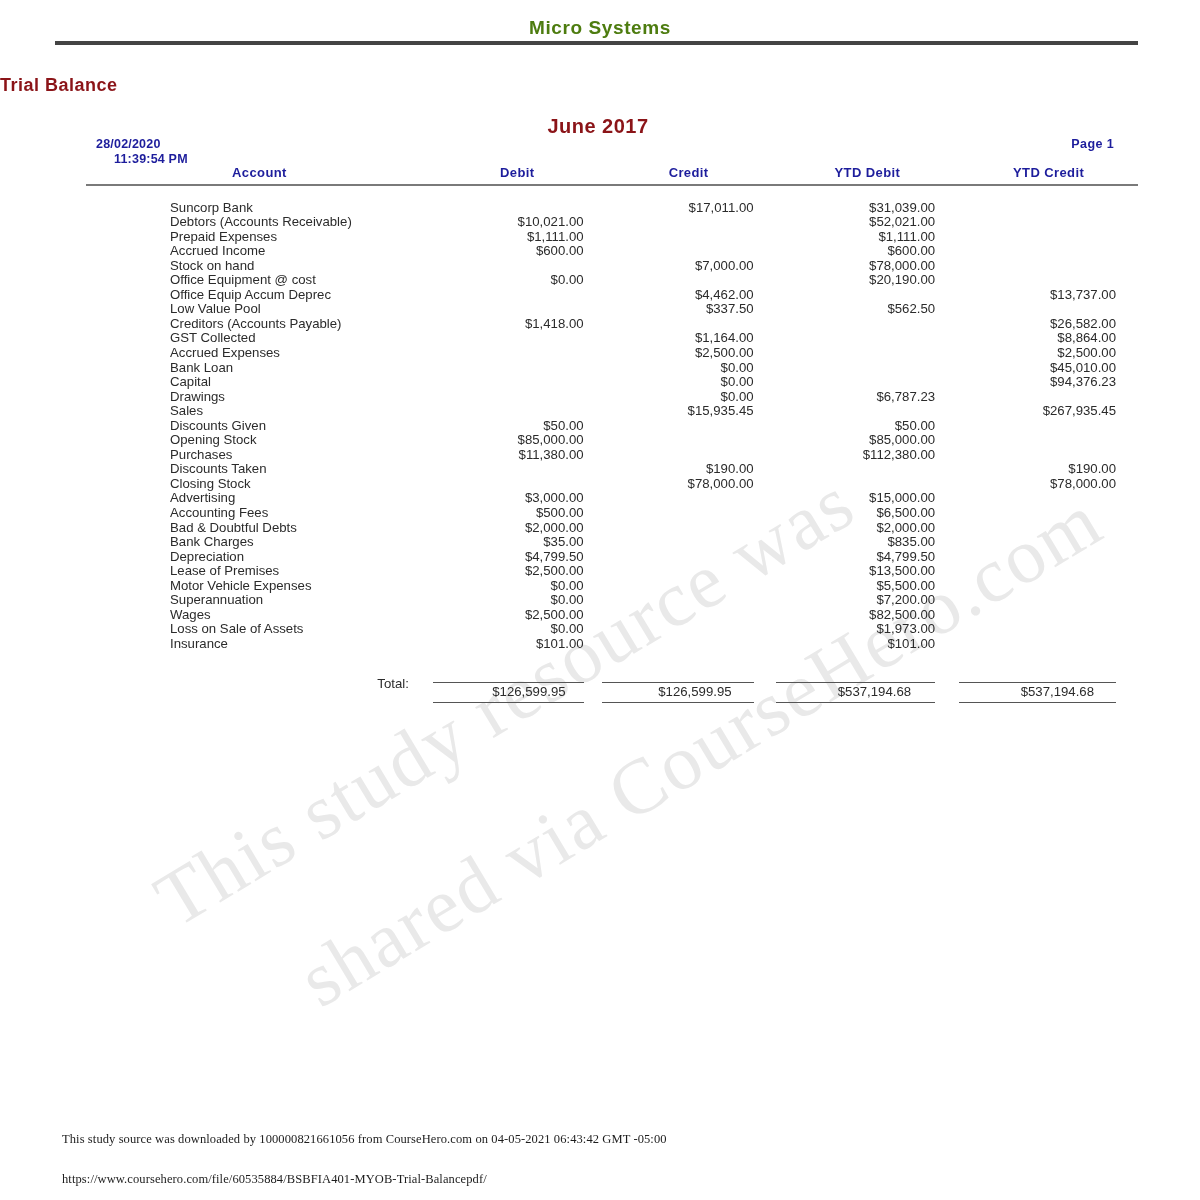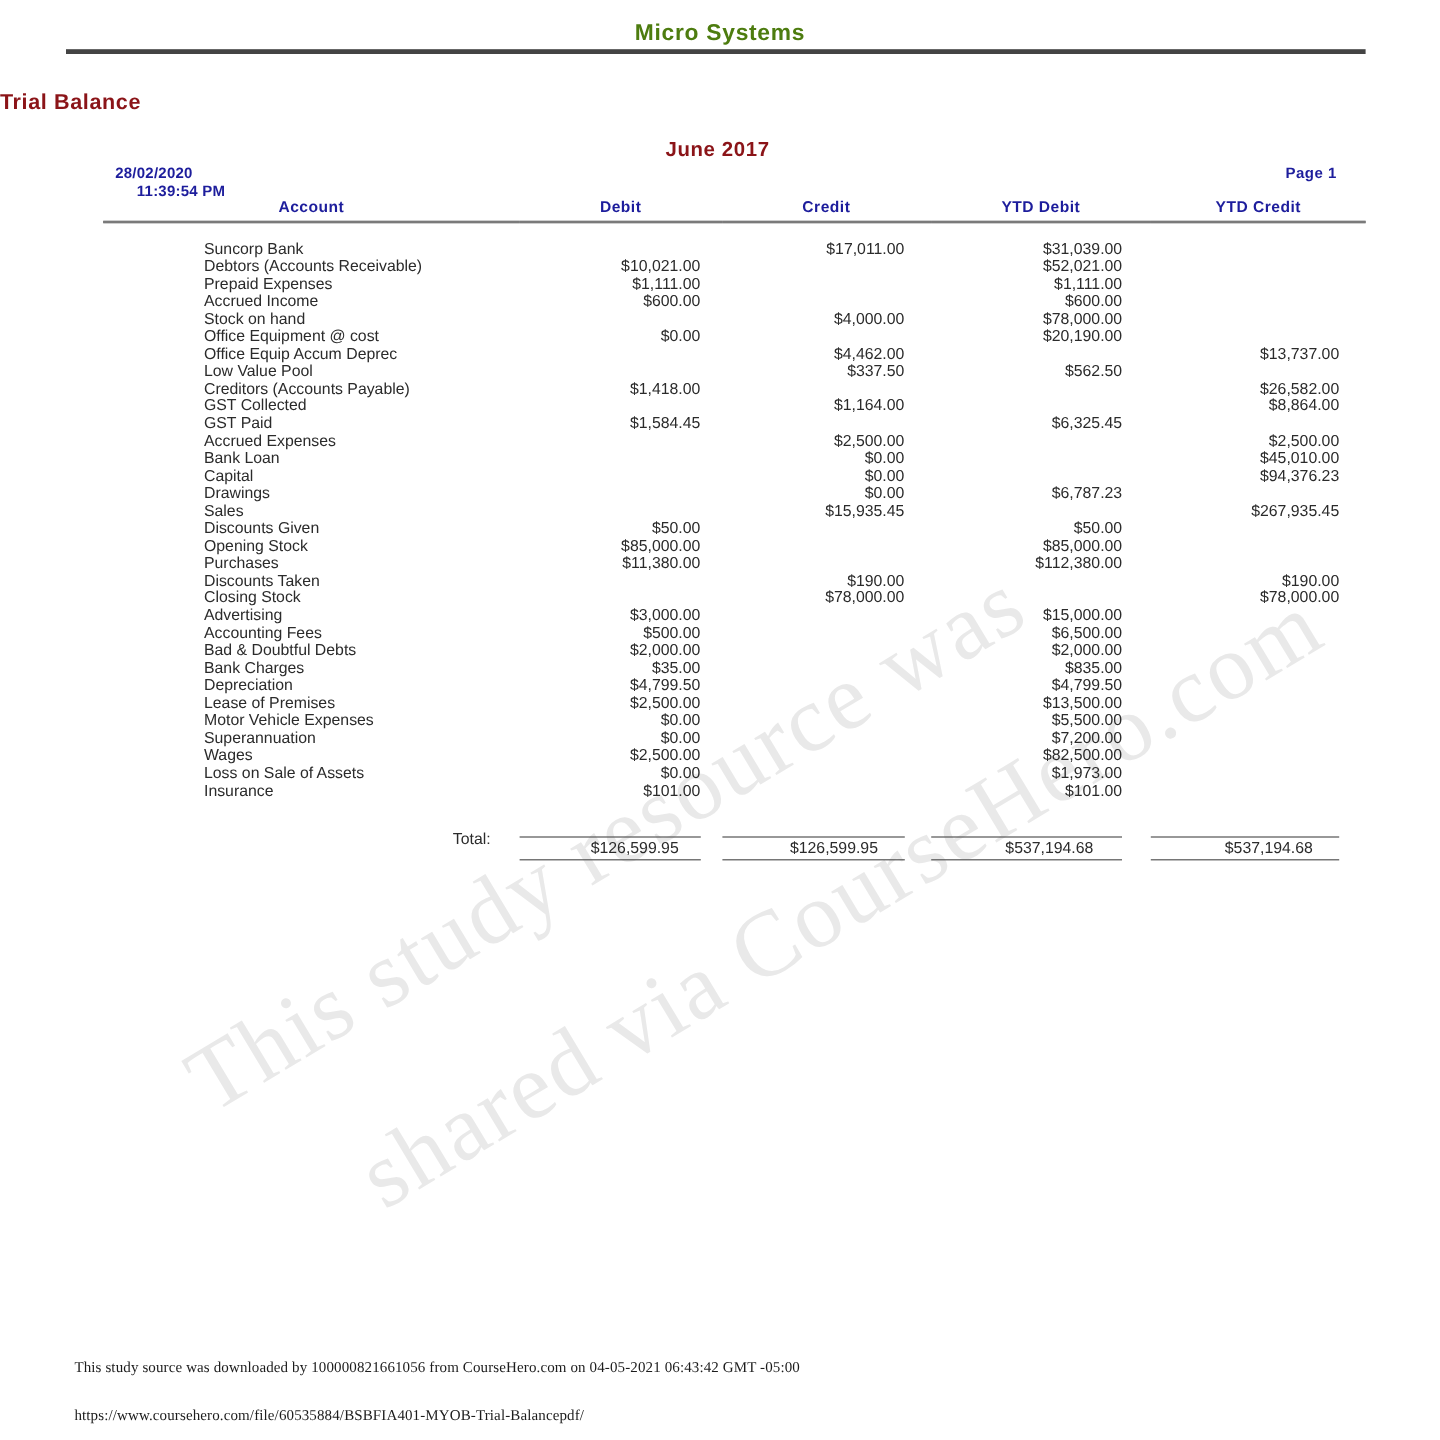--- a/index.html
+++ b/index.html
@@ -85,21 +85,21 @@
     color: #8b1418;
     letter-spacing: 0.5px;
     z-index: 10;
   }
   .report-period {
     position: absolute;
     left: 0;
     top: 115px;
     width: 1196px;
     text-align: center;
-    font-size: 17px;
+    font-size: 20px;
     font-weight: bold;
     color: #8b1418;
     letter-spacing: 0.5px;
     z-index: 10;
   }
   .run-date {
     position: absolute;
     left: 96px;
     top: 137px;
     font-size: 12.5px;
@@ -283,21 +283,21 @@
         <tr>
           <td class="c-acct">Accrued Income</td>
           <td class="c-deb">$600.00</td>
           <td class="c-cre"></td>
           <td class="c-ydeb">$600.00</td>
           <td class="c-ycre"></td>
         </tr>
         <tr>
           <td class="c-acct">Stock on hand</td>
           <td class="c-deb"></td>
-          <td class="c-cre">$4,000.00</td>
+          <td class="c-cre">$7,000.00</td>
           <td class="c-ydeb">$78,000.00</td>
           <td class="c-ycre"></td>
         </tr>
         <tr>
           <td class="c-acct">Office Equipment @ cost</td>
           <td class="c-deb">$0.00</td>
           <td class="c-cre"></td>
           <td class="c-ydeb">$20,190.00</td>
           <td class="c-ycre"></td>
         </tr>
@@ -321,27 +321,20 @@
           <td class="c-cre"></td>
           <td class="c-ydeb"></td>
           <td class="c-ycre">$26,582.00</td>
         </tr>
         <tr>
           <td class="c-acct">GST Collected</td>
           <td class="c-deb"></td>
           <td class="c-cre">$1,164.00</td>
           <td class="c-ydeb"></td>
           <td class="c-ycre">$8,864.00</td>
-        </tr>
-        <tr>
-          <td class="c-acct">GST Paid</td>
-          <td class="c-deb">$1,584.45</td>
-          <td class="c-cre"></td>
-          <td class="c-ydeb">$6,325.45</td>
-          <td class="c-ycre"></td>
         </tr>
         <tr>
           <td class="c-acct">Accrued Expenses</td>
           <td class="c-deb"></td>
           <td class="c-cre">$2,500.00</td>
           <td class="c-ydeb"></td>
           <td class="c-ycre">$2,500.00</td>
         </tr>
         <tr>
           <td class="c-acct">Bank Loan</td>

